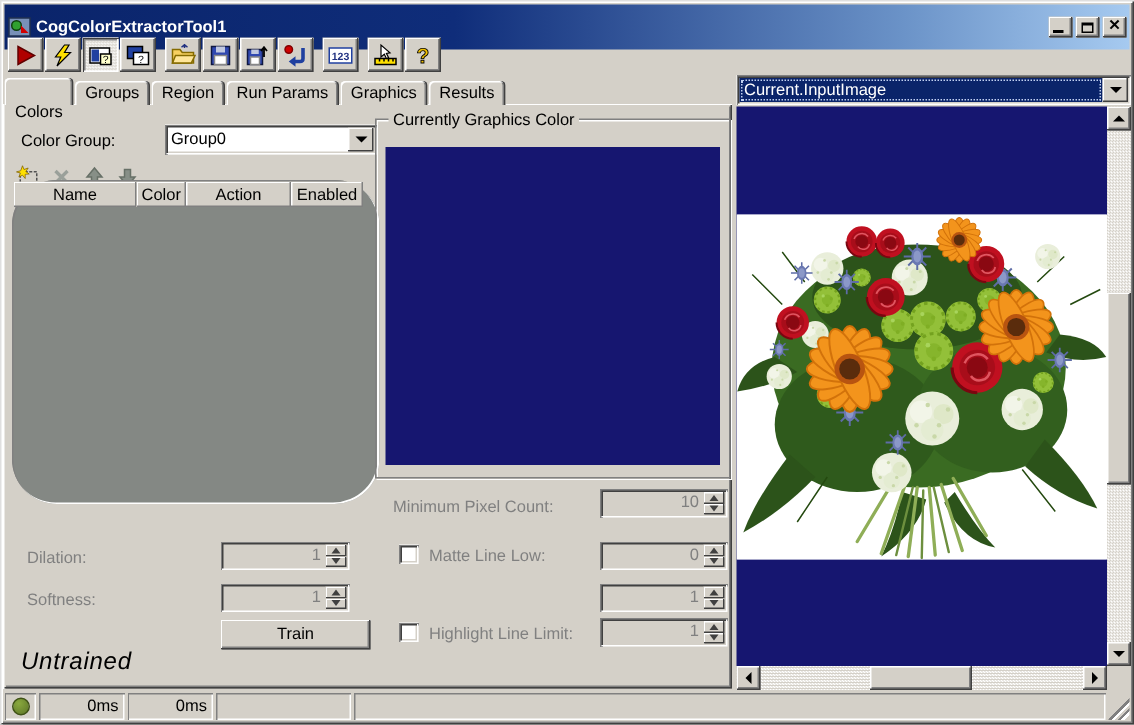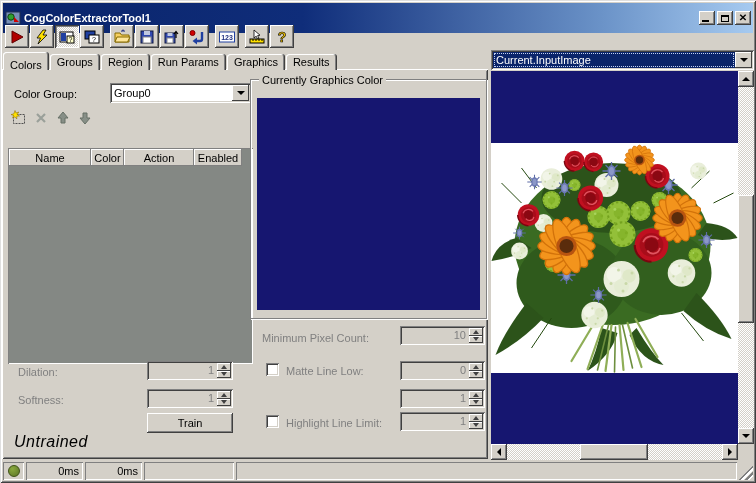--- a/index.html
+++ b/index.html
@@ -25,54 +25,54 @@
   .glyph-max{width:8px;height:7px;border:1px solid #000;border-top-width:2px;}
   .glyph-close{font-size:10px;font-weight:bold;line-height:1;font-family:"Liberation Sans",sans-serif;}
   
   .toolbar{position:absolute;left:3px;top:23px;width:750px;height:27px;display:flex;align-items:center;padding-left:2px;}
   .tbtn{width:24px;height:23px;display:flex;align-items:center;justify-content:center;margin-right:1px;}
   .tb-gap{width:5px;}
   
   .tabstrip{position:absolute;left:3px;top:52px;height:18px;display:flex;align-items:flex-end;z-index:3;}
   .tab{height:16px;padding:2px 7px 0 7px;background:#d4d0c8;border-radius:3px 3px 0 0;margin-right:1px;
     box-shadow:inset -1px 0 #404040,inset 1px 1px #ffffff,inset -2px 0 #808080;}
-  .tab.active{height:18px;padding-top:7px;z-index:4;box-shadow:inset -1px 0 #404040,inset 1px 1px #ffffff,inset -2px 0 #808080;}
+  .tab.active{height:18px;padding-top:17px;z-index:4;box-shadow:inset -1px 0 #404040,inset 1px 1px #ffffff,inset -2px 0 #808080;}
   
   .tabpage{position:absolute;left:2px;top:69px;width:486px;height:390px;background:#d4d0c8;
     box-shadow:inset 1px 1px #ffffff,inset -1px -1px #404040,inset 2px 2px #d4d0c8,inset -2px -2px #808080;z-index:2;}
   .lbl{position:absolute;white-space:nowrap;}
   .lbl.dis{color:#808080;}
   
   .combo{position:absolute;height:20px;background:#fff;box-shadow:inset 1px 1px #808080,inset -1px -1px #ffffff,inset 2px 2px #404040,inset -2px -2px #d4d0c8;}
   .combo .cval{position:absolute;left:4px;top:4px;right:20px;white-space:nowrap;overflow:hidden;}
   .combo .drop{position:absolute;right:2px;top:2px;bottom:2px;width:17px;display:flex;align-items:center;justify-content:center;}
   .tri-down{width:0;height:0;border-left:4px solid transparent;border-right:4px solid transparent;border-top:4px solid #000;}
   .tri-up-s{width:0;height:0;border-left:3px solid transparent;border-right:3px solid transparent;border-bottom:4px solid #404040;}
   .tri-down-s{width:0;height:0;border-left:3px solid transparent;border-right:3px solid transparent;border-top:4px solid #404040;}
   
   .mini-btn{position:absolute;width:20px;height:18px;display:flex;align-items:center;justify-content:center;}
   
-  .grid{position:absolute;left:6px;top:79px;width:245px;height:216px;background:#848884;
-    box-shadow:inset 1px 1px #808080,inset -1px -1px #ffffff;}
+  .grid{position:absolute;left:6px;top:51px;width:245px;height:216px;background:#848884;
+    box-shadow:inset 1px 1px #808080,inset -1px -1px #ffffff;border-radius:30px;}
   .grid-header{position:absolute;left:1px;top:1px;right:1px;height:17px;display:flex;}
   .gh-cell{background:#d4d0c8;box-shadow:inset -1px -1px #808080,inset 1px 1px #ffffff;display:flex;align-items:center;justify-content:center;}
   
   .spin{position:absolute;width:86px;height:19px;background:#d4d0c8;
     box-shadow:inset 1px 1px #808080,inset -1px -1px #ffffff,inset 2px 2px #404040,inset -2px -2px #d4d0c8;}
   .spin .sval{position:absolute;right:19px;top:3px;color:#808080;}
   .spin .scol{position:absolute;right:2px;top:2px;width:14px;height:15px;display:flex;flex-direction:column;}
   .sbtn{flex:1;background:#d4d0c8;box-shadow:inset -1px -1px #404040,inset 1px 1px #ffffff;display:flex;align-items:center;justify-content:center;}
   
   .chk{position:absolute;width:13px;height:13px;background:#fff;box-shadow:inset 1px 1px #808080,inset -1px -1px #ffffff,inset 2px 2px #404040,inset -2px -2px #d4d0c8;}
   
   .groupbox{position:absolute;left:248px;top:10px;width:237px;height:240px;
     border:1px solid #808080;box-shadow:inset 1px 1px #ffffff,1px 1px 0 #ffffff;}
   .groupbox .gb-label{position:absolute;left:8px;top:-6px;background:#d4d0c8;padding:0 3px;}
   .swatch{position:absolute;left:6px;top:18px;width:223px;height:212px;}
-  .train-btn{position:absolute;left:145px;top:344px;width:86px;height:20px;display:flex;align-items:center;justify-content:center;}
+  .train-btn{position:absolute;left:145px;top:344px;width:100px;height:20px;display:flex;align-items:center;justify-content:center;}
   .untrained{position:absolute;left:12px;top:364px;font-size:16px;font-style:italic;letter-spacing:0.5px;}
   
   .combo2{position:absolute;left:491px;top:50px;width:263px;height:20px;background:#fff;
     box-shadow:inset 1px 1px #808080,inset -1px -1px #ffffff,inset 2px 2px #404040,inset -2px -2px #d4d0c8;padding-left:24px;}
   .combo2 .cfield{position:absolute;left:2px;top:2px;bottom:2px;right:19px;background:#0a246a;color:#fff;
     display:flex;align-items:center;padding-left:3px;outline:1px dotted #c0d0f0;outline-offset:-2px;white-space:nowrap;overflow:hidden;}
   .combo2 .drop{position:absolute;right:2px;top:2px;bottom:2px;width:17px;display:flex;align-items:center;justify-content:center;}
   .imageview{position:absolute;left:491px;top:71px;width:263px;height:389px;background:#d4d0c8;}
   .canvas{position:absolute;left:0;top:0;width:247px;height:373px;overflow:hidden;}
   .imgband{position:absolute;left:0;top:72px;width:247px;height:230px;background:#fff;}

